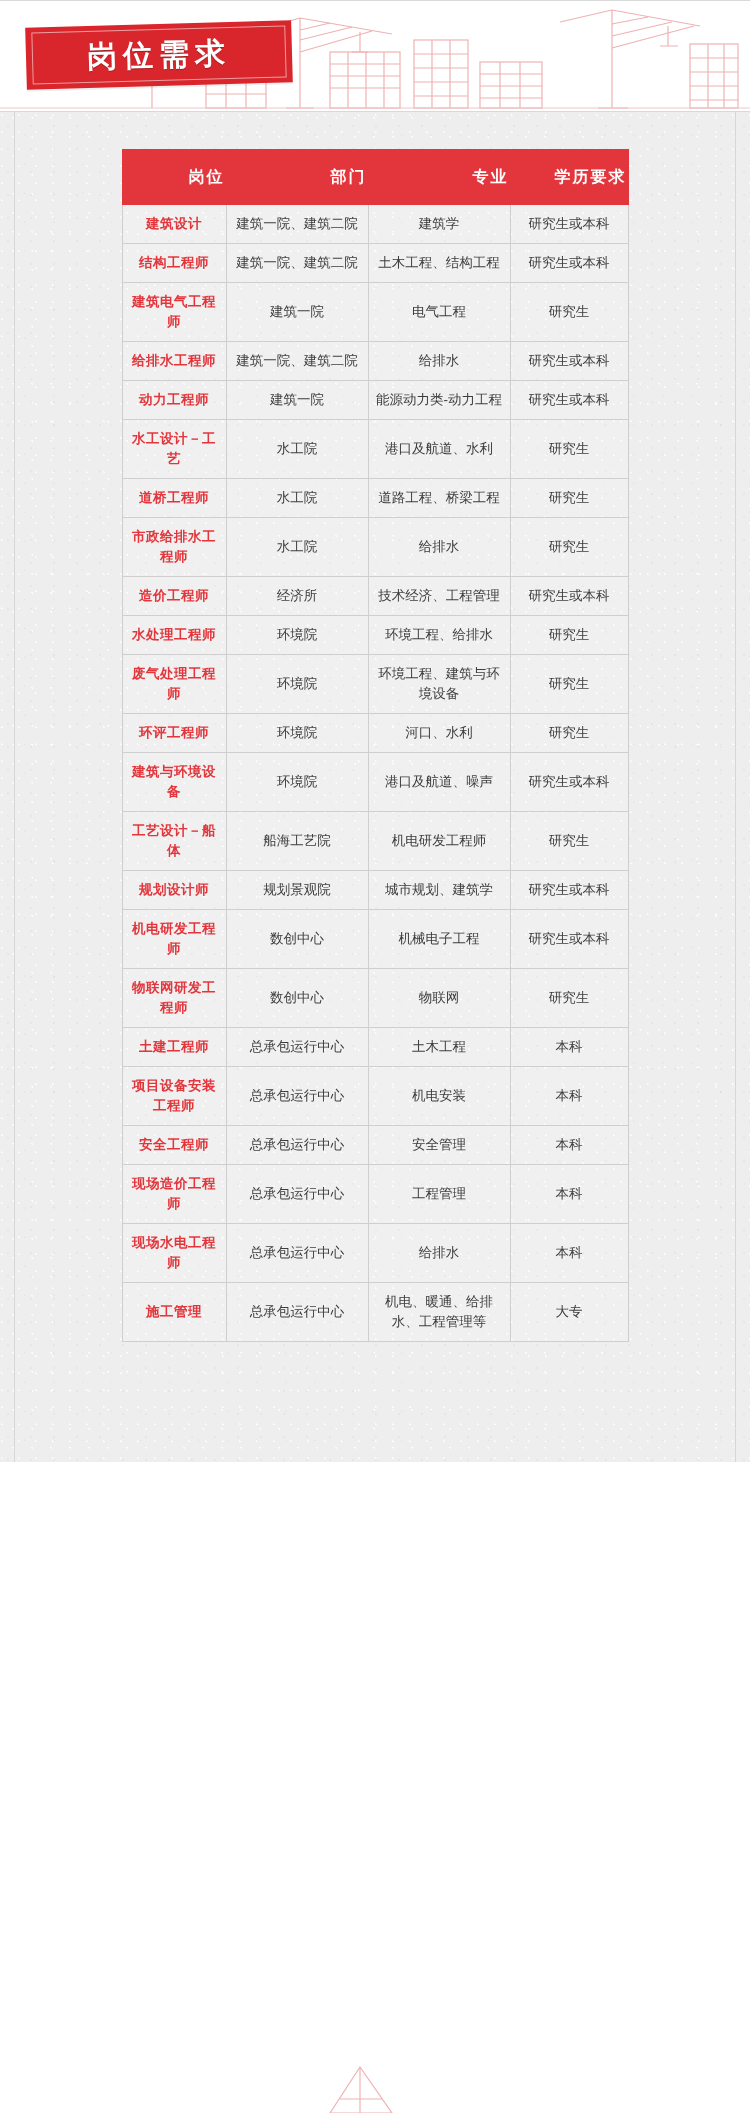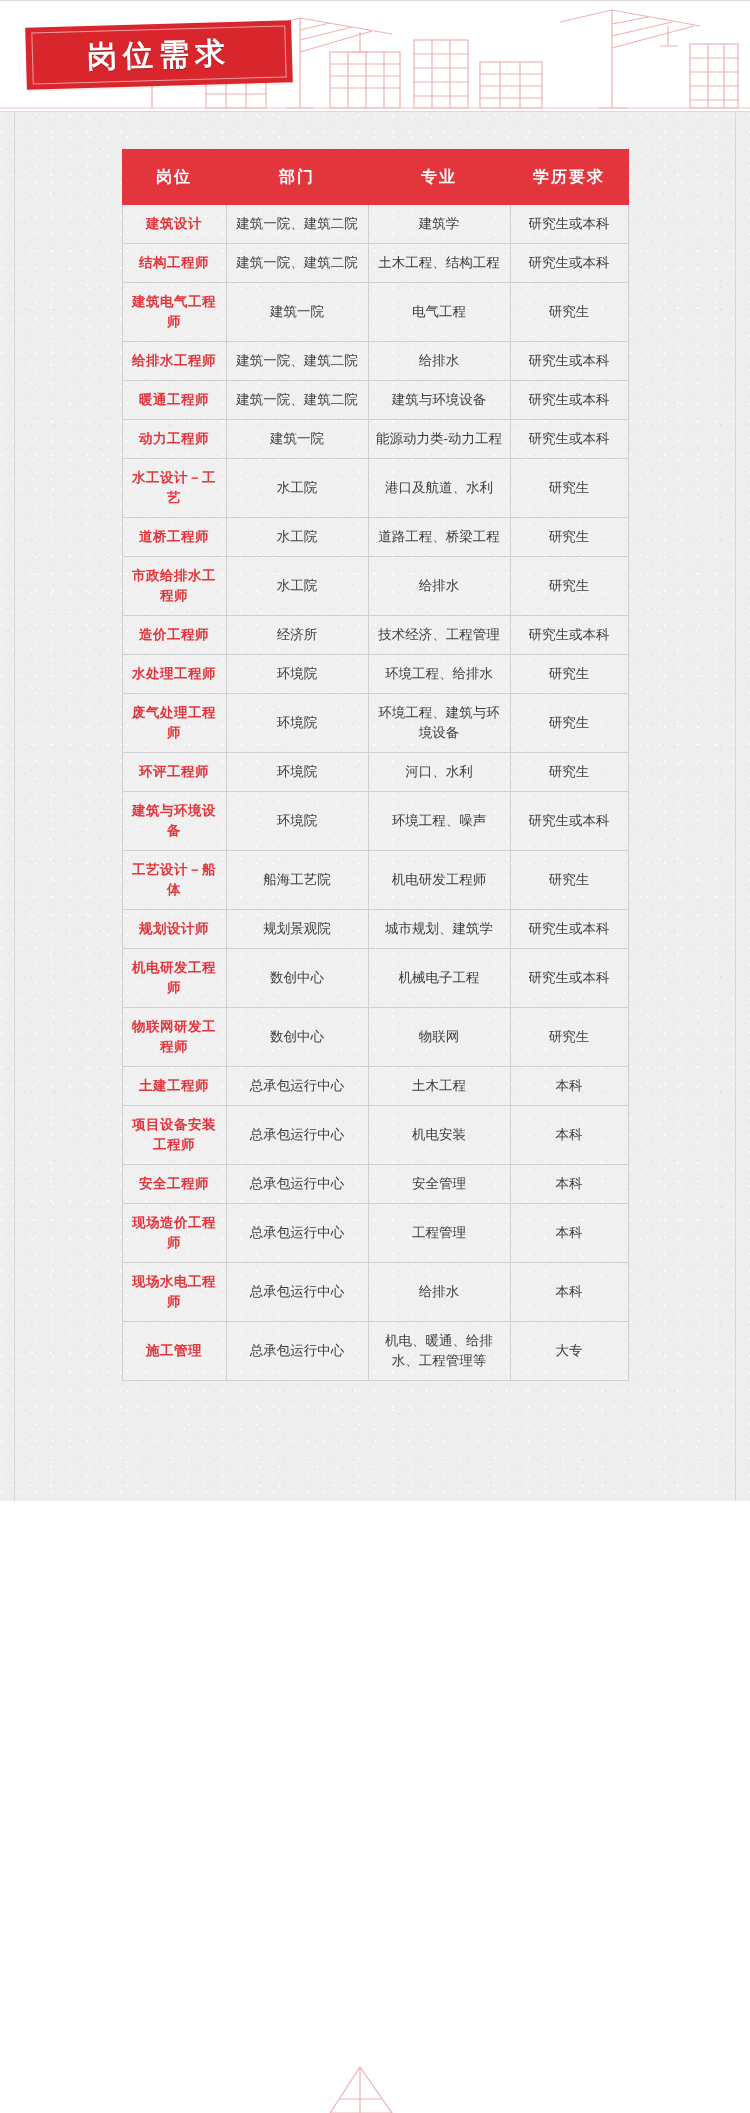--- a/index.html
+++ b/index.html
@@ -110,21 +110,21 @@
   table.jobs col.c4 { width: 118px; }
 
   table.jobs th {
     background: #e2363c;
     color: #ffffff;
     font-size: 16px;
     font-weight: bold;
     letter-spacing: 2px;
     height: 52px;
     border: 1px solid #e2363c;
-    text-align: center;
+    text-align: right;
     vertical-align: middle;
   }
   table.jobs td {
     border: 1px solid #cfcfcf;
     font-size: 13.5px;
     color: #3d3d3d;
     text-align: center;
     vertical-align: middle;
     padding: 9px 4px;
     line-height: 20px;
@@ -230,26 +230,20 @@
             <td>电气工程</td>
             <td>研究生</td>
           </tr>
           <tr>
             <td class="post">给排水工程师</td>
             <td>建筑一院、建筑二院</td>
             <td>给排水</td>
             <td>研究生或本科</td>
           </tr>
           <tr>
-            <td class="post">暖通工程师</td>
-            <td>建筑一院、建筑二院</td>
-            <td>建筑与环境设备</td>
-            <td>研究生或本科</td>
-          </tr>
-          <tr>
             <td class="post">动力工程师</td>
             <td>建筑一院</td>
             <td>能源动力类-动力工程</td>
             <td>研究生或本科</td>
           </tr>
           <tr>
             <td class="post">水工设计－工艺</td>
             <td>水工院</td>
             <td>港口及航道、水利</td>
             <td>研究生</td>
@@ -286,21 +280,21 @@
           </tr>
           <tr>
             <td class="post">环评工程师</td>
             <td>环境院</td>
             <td>河口、水利</td>
             <td>研究生</td>
           </tr>
           <tr>
             <td class="post">建筑与环境设备</td>
             <td>环境院</td>
-            <td>环境工程、噪声</td>
+            <td>港口及航道、噪声</td>
             <td>研究生或本科</td>
           </tr>
           <tr>
             <td class="post">工艺设计－船体</td>
             <td>船海工艺院</td>
             <td>机电研发工程师</td>
             <td>研究生</td>
           </tr>
           <tr>
             <td class="post">规划设计师</td>

